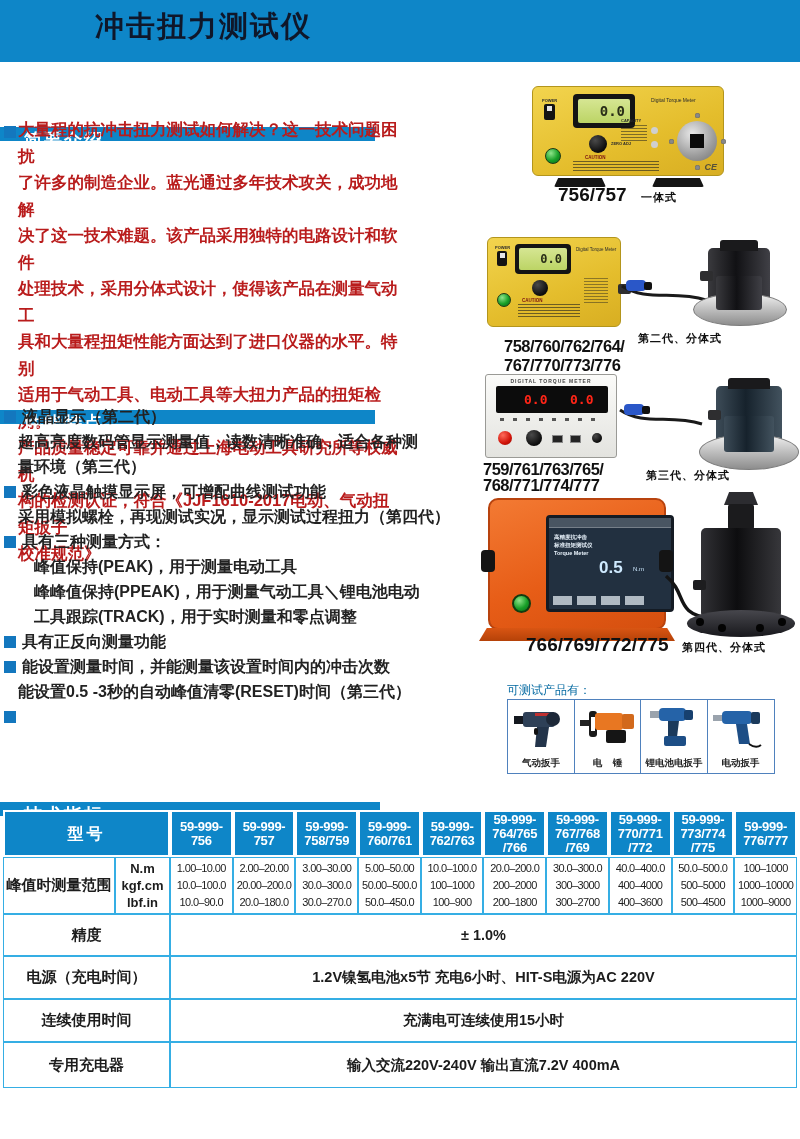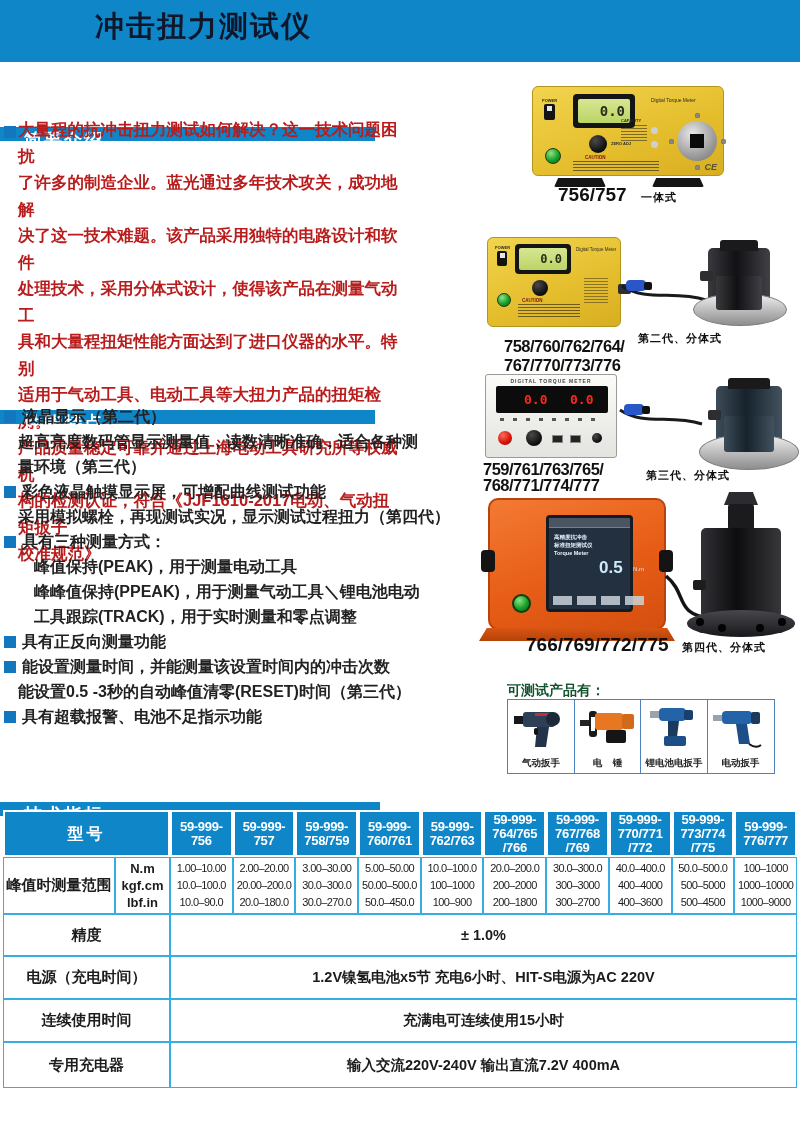--- a/index.html
+++ b/index.html
@@ -78,33 +78,33 @@
   #d3-ticks { position:absolute; left:14px; top:43px; width:104px; height:3px;
               background:repeating-linear-gradient(90deg,#555 0 4px,transparent 4px 13px); }
   .rbtn { position:absolute; border-radius:50%; background:radial-gradient(circle at 35% 30%,#ff6a5a,#d01208 60%,#8d0b04); }
   .swt { position:absolute; width:11px; height:8px; background:#242424; border:1px solid #8a8a8a; }
 
   
   #d4-body { position:absolute; left:0; top:0; width:178px; height:132px; border-radius:10px;
              background:linear-gradient(160deg,#f37a33,#e75d17 55%,#d54f0f); border:2px solid #b8430e; }
   #d4-base { position:absolute; left:-9px; top:130px; width:196px; height:13px; background:linear-gradient(180deg,#d95513,#b54208);
              clip-path:polygon(4% 0,96% 0,100% 100%,0 100%); }
-  #d4-screen { position:absolute; left:56px; top:15px; width:87px; height:97px; background:#223040;
+  #d4-screen { position:absolute; left:56px; top:15px; width:128px; height:97px; background:#223040;
                border:3px solid #141b24; border-radius:4px; }
   #d4-strip { position:absolute; left:0; top:0; width:100%; height:10px; background:rgba(255,255,255,.18);
               border-bottom:1px solid rgba(255,255,255,.25); }
   #d4-title { position:absolute; left:5px; top:15px; font-size:5.5px; line-height:8px; color:#e8f2fb; font-weight:bold; }
   #d4-value { position:absolute; left:50px; top:40px; font-size:17px; font-weight:bold; color:#cfeaff; }
   #d4-unit { position:absolute; left:84px; top:48px; font-size:6px; color:#cfeaff; }
   #d4-btnrow { position:absolute; left:4px; bottom:4px; width:94px; height:9px;
                background:repeating-linear-gradient(90deg,#c9d2da 0 19px,transparent 19px 24px); opacity:.85; }
   .sideknob { position:absolute; width:14px; height:22px; background:#141414; border-radius:4px; }
 
   
-  #test-head { position:absolute; left:507px; top:682px; font-size:14px; font-weight:bold; color:#14532d; }
+  #test-head { position:absolute; left:507px; top:682px; font-size:12px; font-weight:normal; color:#0369a1; }
   #test-boxes { position:absolute; left:507px; top:699px; display:flex; }
   .tbox { width:68px; height:75px; border:1.5px solid #4f81bd; background:#fff; margin-right:-1.5px;
           position:relative; text-align:center; }
   .tbox svg { margin-top:3px; }
   .tlabel { position:absolute; left:0; bottom:3px; width:100%; font-size:9.5px; font-weight:600; color:#222; white-space:pre; }
 
   
   #spec-table { position:absolute; left:3px; top:810px; width:794px; border-collapse:separate; border-spacing:0; table-layout:fixed; }
   #spec-table td { text-align:center; vertical-align:middle; overflow:hidden; }
   .hcell { background:#0e86c8; color:#fff; border:2px solid #fff; font-weight:bold;
@@ -144,21 +144,21 @@
     <div class="fl c"><span>量环境（第三代）</span></div>
     <div class="fl b"><span class="blt-sq"></span><span>彩色液晶触摸显示屏，可增配曲线测试功能</span></div>
     <div class="fl c"><span>采用模拟螺栓，再现测试实况，显示测试过程扭力（第四代）</span></div>
     <div class="fl b"><span class="blt-sq"></span><span>具有三种测量方式：</span></div>
     <div class="fl i"><span>峰值保持(PEAK)，用于测量电动工具</span></div>
     <div class="fl i"><span>峰峰值保持(PPEAK)，用于测量气动工具＼锂电池电动</span></div>
     <div class="fl i"><span>工具跟踪(TRACK)，用于实时测量和零点调整</span></div>
     <div class="fl b"><span class="blt-sq"></span><span>具有正反向测量功能</span></div>
     <div class="fl b"><span class="blt-sq"></span><span>能设置测量时间，并能测量该设置时间内的冲击次数</span></div>
     <div class="fl c"><span>能设置0.5 -3秒的自动峰值清零(RESET)时间（第三代）</span></div>
-    <div class="fl b"><span class="blt-sq"></span><span>具有超载报警、电池不足指示功能</span></div>
+    <div class="fl b"><span class="blt-sq"></span></div>
   </div>
 
   <div class="devgroup" style="left:532px; top:86px; width:192px; height:104px;">
     <div class="ybody" style="left:0; top:0; width:192px; height:90px;">
       <div class="tiny" style="left:9px; top:11px; font-size:4px;">POWER</div>
       <div class="pswitch" style="left:11px; top:17px;"></div>
       <div class="lcd-bezel" style="left:40px; top:7px; width:62px; height:34px;"></div>
       <div class="lcd-screen" style="left:45px; top:12px; width:52px; height:24px; font-size:14px; line-height:24px; padding-right:5px;">0.0</div>
       <div class="tiny" style="left:118px; top:10px; width:64px; font-size:5px; font-weight:normal;">Digital Torque Meter</div>
       <div class="knob" style="left:56px; top:48px; width:18px; height:18px;"></div>

